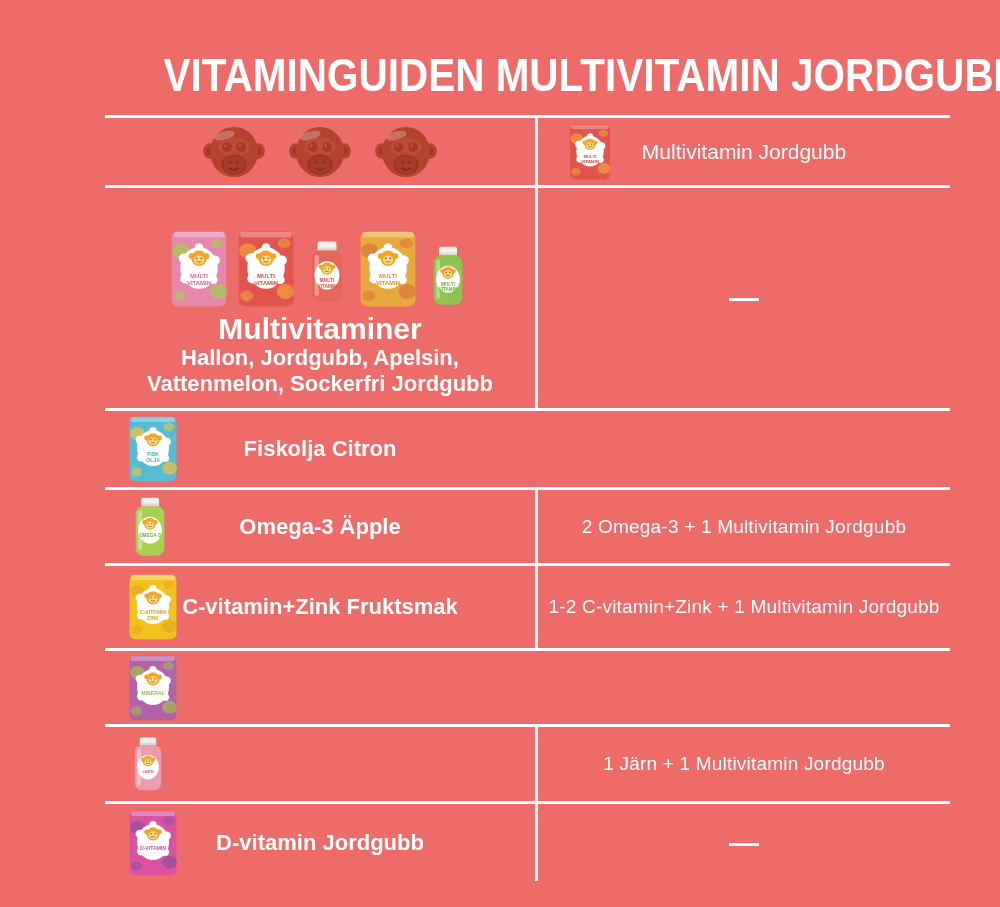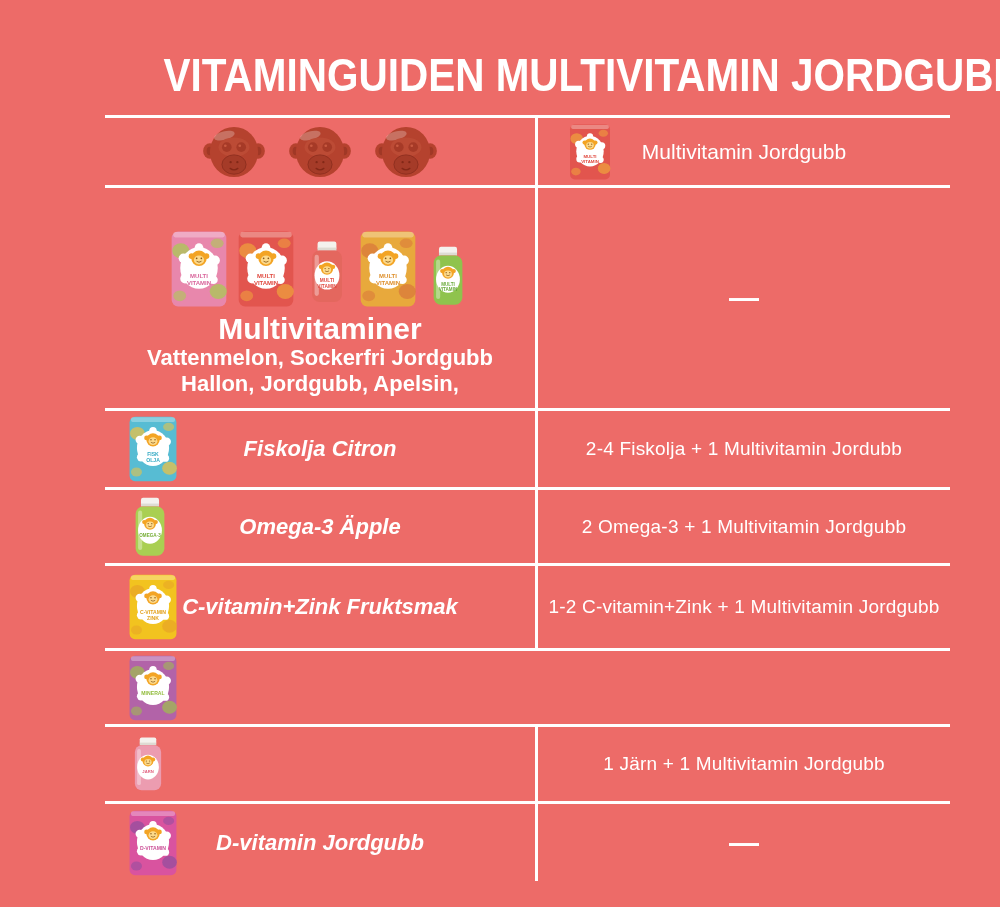--- a/index.html
+++ b/index.html
@@ -35,21 +35,21 @@
   .p2-bottle-sm{width:46px;height:72px;}
   .multi-heading{font-size:30px;font-weight:bold;margin-top:0;line-height:1.1;}
   .multi-flavors{font-size:22px;font-weight:bold;line-height:1.18;text-align:center;}
   .dash{font-size:30px;font-weight:bold;line-height:1;}
   
   .product{position:absolute;left:22px;top:50%;transform:translateY(-50%);}
   .product svg,.thumb svg,.shelf div svg{display:block;width:100%;height:100%;}
   .p-md{width:52px;height:68px;}
   .p-bottle{width:46px;height:66px;}
   .p-bottle-sm{width:42px;height:60px;}
-  .row-label{width:100%;text-align:center;font-size:22px;font-weight:bold;font-style:italic;}
+  .row-label{width:100%;text-align:center;font-size:22px;font-weight:bold;}
   .combo-text{width:100%;text-align:center;font-size:19px;font-weight:normal;letter-spacing:0.2px;}
   .hidden-defs{position:absolute;width:0;height:0;}
 </style>
 </head>
 <body>
 
 <svg class="hidden-defs" aria-hidden="true">
   <defs>
     <g id="monkey-gummy">
       <ellipse cx="7" cy="27" rx="7" ry="8" fill="#b5422e"></ellipse>
@@ -233,22 +233,22 @@
                   <ellipse cx="28" cy="34.5" rx="4.8" ry="4.2" fill="#fcd98a"></ellipse>
                   <circle cx="25.8" cy="33" r="0.8" fill="#8a5a1a"></circle>
                   <circle cx="30.2" cy="33" r="0.8" fill="#8a5a1a"></circle>
                   <path d="M26 36 q2 1.6 4 0" stroke="#8a5a1a" stroke-width="0.8" fill="none" stroke-linecap="round"></path>
                   <text x="28" y="49" font-size="5.6" font-weight="bold" text-anchor="middle" font-family="Liberation Sans, sans-serif" fill="#6aaa3a">MULTI</text>
                   <text x="28" y="55.5" font-size="5.6" font-weight="bold" text-anchor="middle" font-family="Liberation Sans, sans-serif" fill="#6aaa3a">VITAMIN</text>
                 </svg>
               </div>
           </div>
           <div class="multi-heading">Multivitaminer</div>
+          <div class="multi-flavors">Hallon, Jordgubb, Apelsin,</div>
           <div class="multi-flavors">Vattenmelon, Sockerfri Jordgubb</div>
-          <div class="multi-flavors">Hallon, Jordgubb, Apelsin,</div>
         </div>
       </div>
       <div class="cell-right">
         <span class="dash">—</span>
       </div>
     </div>
 
     <div class="row r3">
       <div class="cell-left">
         <div class="product p-md">
@@ -271,23 +271,20 @@
               <ellipse cx="28" cy="28.5" rx="4.8" ry="4.2" fill="#fcd98a"></ellipse>
               <circle cx="25.8" cy="27" r="0.8" fill="#8a5a1a"></circle>
               <circle cx="30.2" cy="27" r="0.8" fill="#8a5a1a"></circle>
               <path d="M26 30 q2 1.6 4 0" stroke="#8a5a1a" stroke-width="0.8" fill="none" stroke-linecap="round"></path>
               <text x="28" y="45" font-size="5.6" font-weight="bold" text-anchor="middle" font-family="Liberation Sans, sans-serif" fill="#35aac4">FISK</text>
               <text x="28" y="51.5" font-size="5.6" font-weight="bold" text-anchor="middle" font-family="Liberation Sans, sans-serif" fill="#35aac4">OLJA</text>
             </svg>
           </div>
         <span class="row-label">Fiskolja Citron</span>
       </div>
-      <div class="cell-right">
-        <span class="combo-text">2-4 Fiskolja + 1 Multivitamin Jordubb</span>
-      </div>
     </div>
 
     <div class="row r4">
       <div class="cell-left">
         <div class="product p-bottle">
             <svg viewBox="0 0 56 74" preserveAspectRatio="xMidYMid meet">
               <rect x="17" y="1.5" width="22" height="10" rx="2.5" fill="#f4f2ee"></rect>
               <rect x="17" y="8.5" width="22" height="3.5" fill="#dedbd3"></rect>
               <rect x="10.5" y="12" width="35" height="60" rx="9" fill="#a9cf52"></rect>
               <rect x="13.5" y="17" width="5" height="48" rx="2.5" fill="#ffffff" opacity="0.35"></rect>

